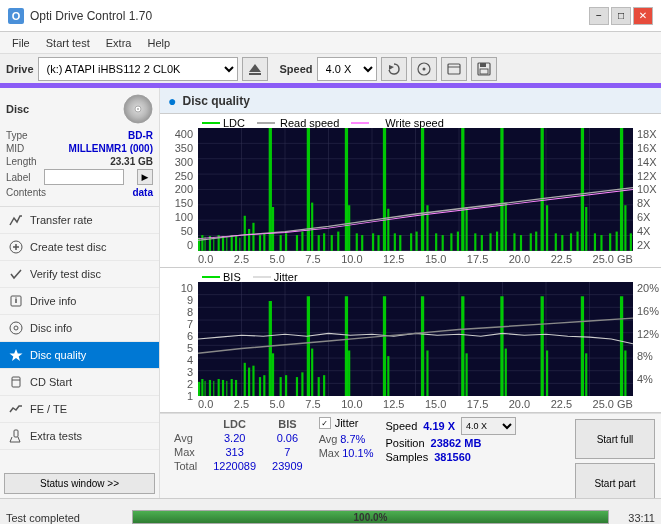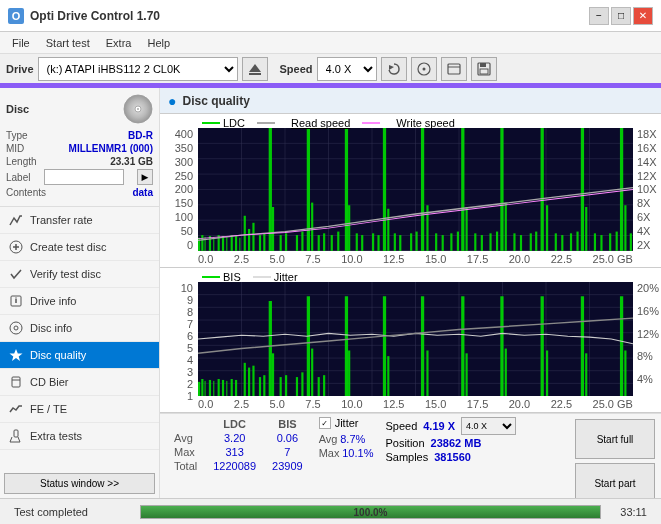--- a/index.html
+++ b/index.html
@@ -2,21 +2,21 @@
 <html><head>
   <meta charset="utf-8">
   <style>
     * { box-sizing: border-box; margin: 0; padding: 0; font-family: 'Segoe UI', Tahoma, Geneva, Verdana, sans-serif; font-size: 11px; }
     body { width: 661px; height: 524px; background: #f0f0f0; overflow: hidden; }
     
     
     .title-bar { background: #fff; display: flex; align-items: center; justify-content: space-between; padding: 6px 8px; border-bottom: 1px solid #ccc; height: 32px; }
     .title-bar-left { display: flex; align-items: center; gap: 6px; }
     .title-icon { width: 16px; height: 16px; background: #4a90d9; border-radius: 2px; display: flex; align-items: center; justify-content: center; color: white; font-size: 8px; font-weight: bold; }
-    .title-text { font-size: 12px; font-weight: 700; color: #333; }
+    .title-text { font-size: 12px; font-weight: 400; color: #333; }
     .title-controls { display: flex; gap: 2px; }
     .title-btn { width: 20px; height: 18px; background: #ddd; border: 1px solid #bbb; cursor: pointer; display: flex; align-items: center; justify-content: center; font-size: 10px; }
     .title-btn.close { background: #e74c3c; color: white; }
     
     
     .menu-bar { background: #f5f5f5; display: flex; gap: 0; padding: 2px 4px; border-bottom: 1px solid #ddd; height: 22px; align-items: center; }
     .menu-item { padding: 2px 8px; cursor: pointer; color: #333; font-size: 11px; }
     
     
     .toolbar { background: #f0f0f0; display: flex; align-items: center; gap: 4px; padding: 3px 6px; border-bottom: 5px solid #8b5cf6; height: 34px; }
@@ -68,21 +68,21 @@
     .stats-table { border-collapse: collapse; font-size: 10px; }
     .stats-table th { color: #555; padding: 1px 8px; text-align: center; font-weight: 600; }
     .stats-table td { padding: 1px 8px; text-align: center; color: #0000cc; }
     .stats-table td.label { color: #555; text-align: left; }
     .checkbox { width: 12px; height: 12px; border: 1px solid #aaa; background: white; display: flex; align-items: center; justify-content: center; font-size: 8px; }
     
     .action-btns { display: flex; flex-direction: column; gap: 4px; margin-left: auto; margin-top: 2px; }
     .action-btn { width: 80px; height: 40px; background: #e8e8e8; border: 1px solid #aaa; cursor: pointer; font-size: 10px; display: flex; align-items: center; justify-content: center; }
     
     
-    .status-bar { background: #f0f0f0; border-top: 1px solid #ccc; height: 26px; display: flex; align-items: center; gap: 6px; padding: 0 14px; }
+    .status-bar { background: #f0f0f0; border-top: 1px solid #ccc; height: 26px; display: flex; align-items: flex-end; gap: 6px; padding: 0 6px; }
     .status-text { font-size: 11px; color: #333; min-width: 120px; }
     .progress-bar-container { flex: 1; height: 14px; background: #ccc; border: 1px solid #aaa; position: relative; }
     .progress-bar-fill { height: 100%; background: linear-gradient(to bottom, #4CAF50, #2e7d32); }
     .progress-text { position: absolute; left: 50%; top: 50%; transform: translate(-50%, -50%); font-size: 10px; color: #333; font-weight: 600; }
     .time-text { font-size: 11px; color: #333; min-width: 40px; text-align: right; }
   </style>
 </head>
 <body>
 
 <div class="title-bar">
@@ -245,21 +245,21 @@
         </span>
         <span>Disc quality</span>
       </div>
       <div class="nav-item">
         <span class="nav-icon">
           <svg width="14" height="14" viewBox="0 0 14 14">
               <rect x="3" y="2" width="8" height="10" rx="1" fill="none" stroke="#555" stroke-width="1"></rect>
               <line x1="3" y1="5" x2="11" y2="5" stroke="#555" stroke-width="1"></line>
             </svg>
         </span>
-        <span>CD Bier</span>
+        <span>CD Start</span>
       </div>
       <div class="nav-item">
         <span class="nav-icon">
           <svg width="14" height="14" viewBox="0 0 14 14">
               <polyline points="1,10 4,6 7,8 10,4 13,4" fill="none" stroke="#555" stroke-width="1.5"></polyline>
             </svg>
         </span>
         <span>FE / TE</span>
       </div>
       <div class="nav-item">
@@ -286,21 +286,21 @@
     <div class="charts-area">
 
       <div class="chart-container chart-top">
         <div style="position:relative;height:100%;padding:2px 28px 16px 38px;">
 
           <div style="display:flex;gap:12px;position:absolute;top:3px;left:42px;z-index:10;font-size:9px;">
             <div style="display:flex;align-items:center;gap:3px;">
                 <div style="width:18px;height:2px;background:#00dd00;"></div>
                 <span>LDC</span>
               </div>
-            <div style="display:flex;align-items:center;gap:16px;text-decoration:underline;">
+            <div style="display:flex;align-items:center;gap:5px;">
                 <div style="width:18px;height:2px;background:#aaaaaa;"></div>
                 <span>Read speed</span>
               </div>
             <div style="display:flex;align-items:center;gap:16px;">
                 <div style="width:18px;height:2px;background:#ff88ff;"></div>
                 <span>Write speed</span>
               </div>
           </div>
 
           <div style="position:absolute;left:0;top:14px;bottom:16px;width:36px;display:flex;flex-direction:column;justify-content:space-between;align-items:flex-end;padding-right:3px;font-size:8px;color:#555;">

